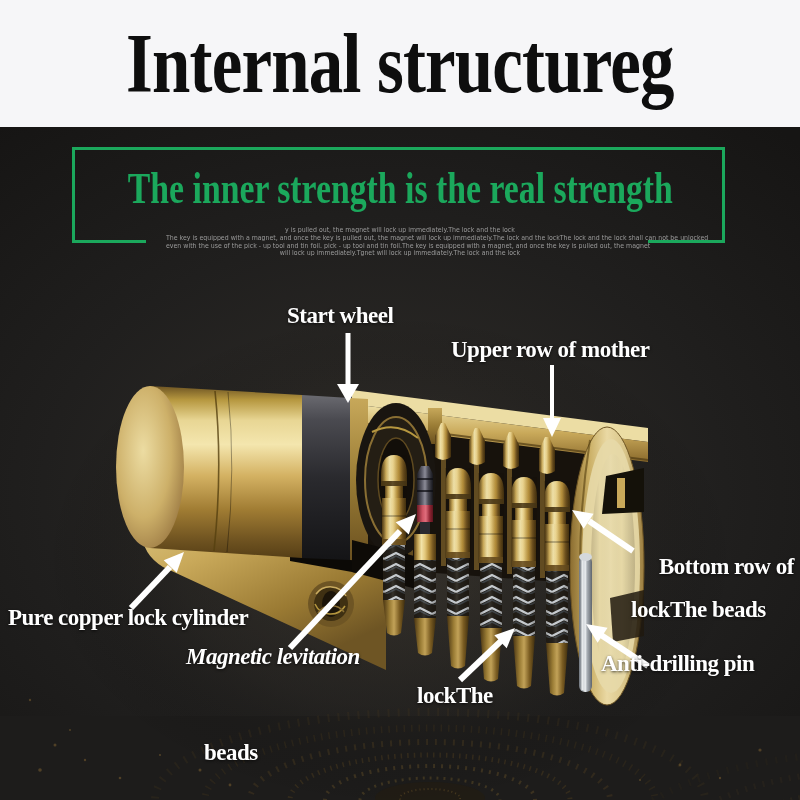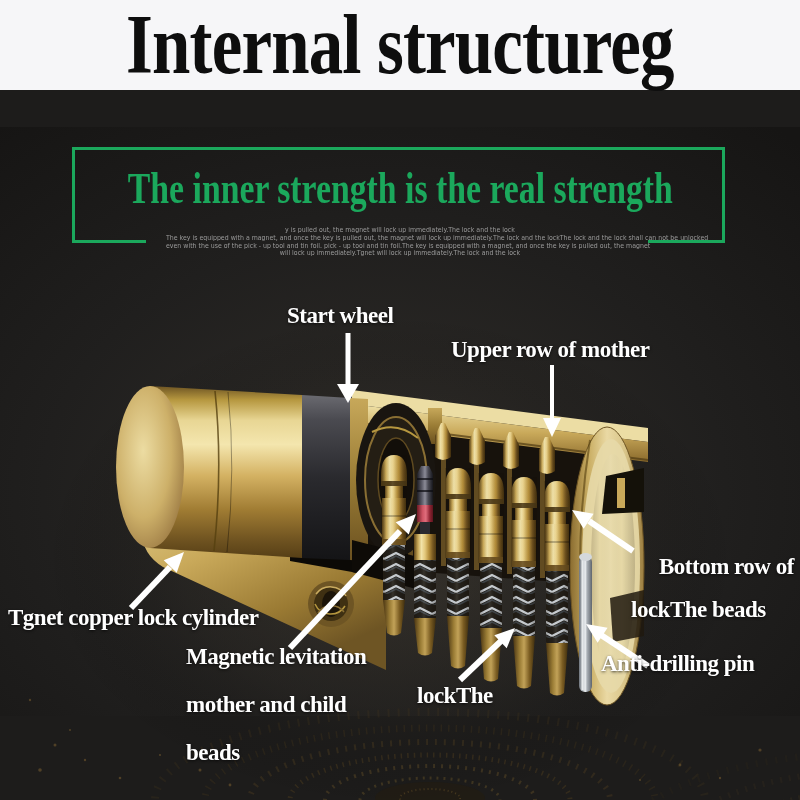--- a/index.html
+++ b/index.html
@@ -6,21 +6,21 @@
     --accent-green:#1ba85c;
     --background-dark:#1d1c1b;
     --header-background:#f6f6f8;
     --label-white:#ffffff;
     --fine-print-gray:#9a9a9a;
   }
   html,body{margin:0;padding:0;}
   body{width:800px;height:800px;overflow:hidden;background:#000;font-family:"Liberation Serif",serif;}
   .stage{position:relative;width:800px;height:800px;background:var(--background-dark);}
   .header-band{
-    position:absolute;left:0;top:0;width:800px;height:90px;
+    position:absolute;left:0;top:0;width:800px;height:127px;
     background:var(--header-background);
     display:flex;align-items:center;justify-content:center;
   }
   .page-title{
     font-weight:bold;color:#0e0e0e;font-size:84px;line-height:1;
     white-space:nowrap;letter-spacing:-1px;
     transform:scaleX(0.82);transform-origin:center center;
   }
   .dark-section{
     position:absolute;left:0;top:127px;width:800px;height:589px;
@@ -48,23 +48,23 @@
   .lock-svg{position:absolute;left:0;top:0;width:800px;height:673px;}
   .part-label{
     position:absolute;color:var(--label-white);font-weight:bold;
     font-size:23px;line-height:26px;letter-spacing:-0.5px;white-space:nowrap;
     text-shadow:0 1px 3px rgba(0,0,0,0.7);
   }
   
   .lbl-start{left:287px;top:176px;}
   .lbl-upper{left:451px;top:210px;}
   .lbl-pure{left:8px;top:478px;}
-  .lbl-mag1{left:186px;top:517px;}
+  .lbl-mag1{left:186px;top:517px;font-style:italic;}
   .lbl-mag2{left:186px;top:565px;}
-  .lbl-mag3{left:186px;top:613px;text-align:center;}
+  .lbl-mag3{left:204px;top:613px;text-align:center;}
   .lbl-spring{left:417px;top:556px;}
   .lbl-brow1{left:631px;top:427px;padding-left:28px;}
   .lbl-brow2{left:631px;top:470px;}
   .lbl-anti{left:601px;top:524px;}
 </style>
 </head>
 <body>
 
 <div class="stage">
 
@@ -416,22 +416,21 @@
         </g>
         <g>
           <line x1="648" y1="666" x2="601" y2="635" stroke-width="6"></line>
           <polygon points="586,624 607.6,627.7 597.6,642.7" stroke="none"></polygon>
         </g>
       </g>
     </svg>
 
     <div class="part-label lbl-start">Start wheel</div>
     <div class="part-label lbl-upper">Upper row of mother</div>
-    <div class="part-label lbl-pure">Tgnet copper lock cylinder</div>
+    <div class="part-label lbl-pure">Pure copper lock cylinder</div>
     <div class="part-label lbl-mag1">Magnetic levitation</div>
-    <div class="part-label lbl-mag2">mother and child</div>
     <div class="part-label lbl-mag3">beads</div>
     <div class="part-label lbl-spring">lockThe</div>
     <div class="part-label lbl-brow1">Bottom row of</div>
     <div class="part-label lbl-brow2">lockThe beads</div>
     <div class="part-label lbl-anti">Anti-drilling pin</div>
   </div>
 </div>
 
 </body></html>

